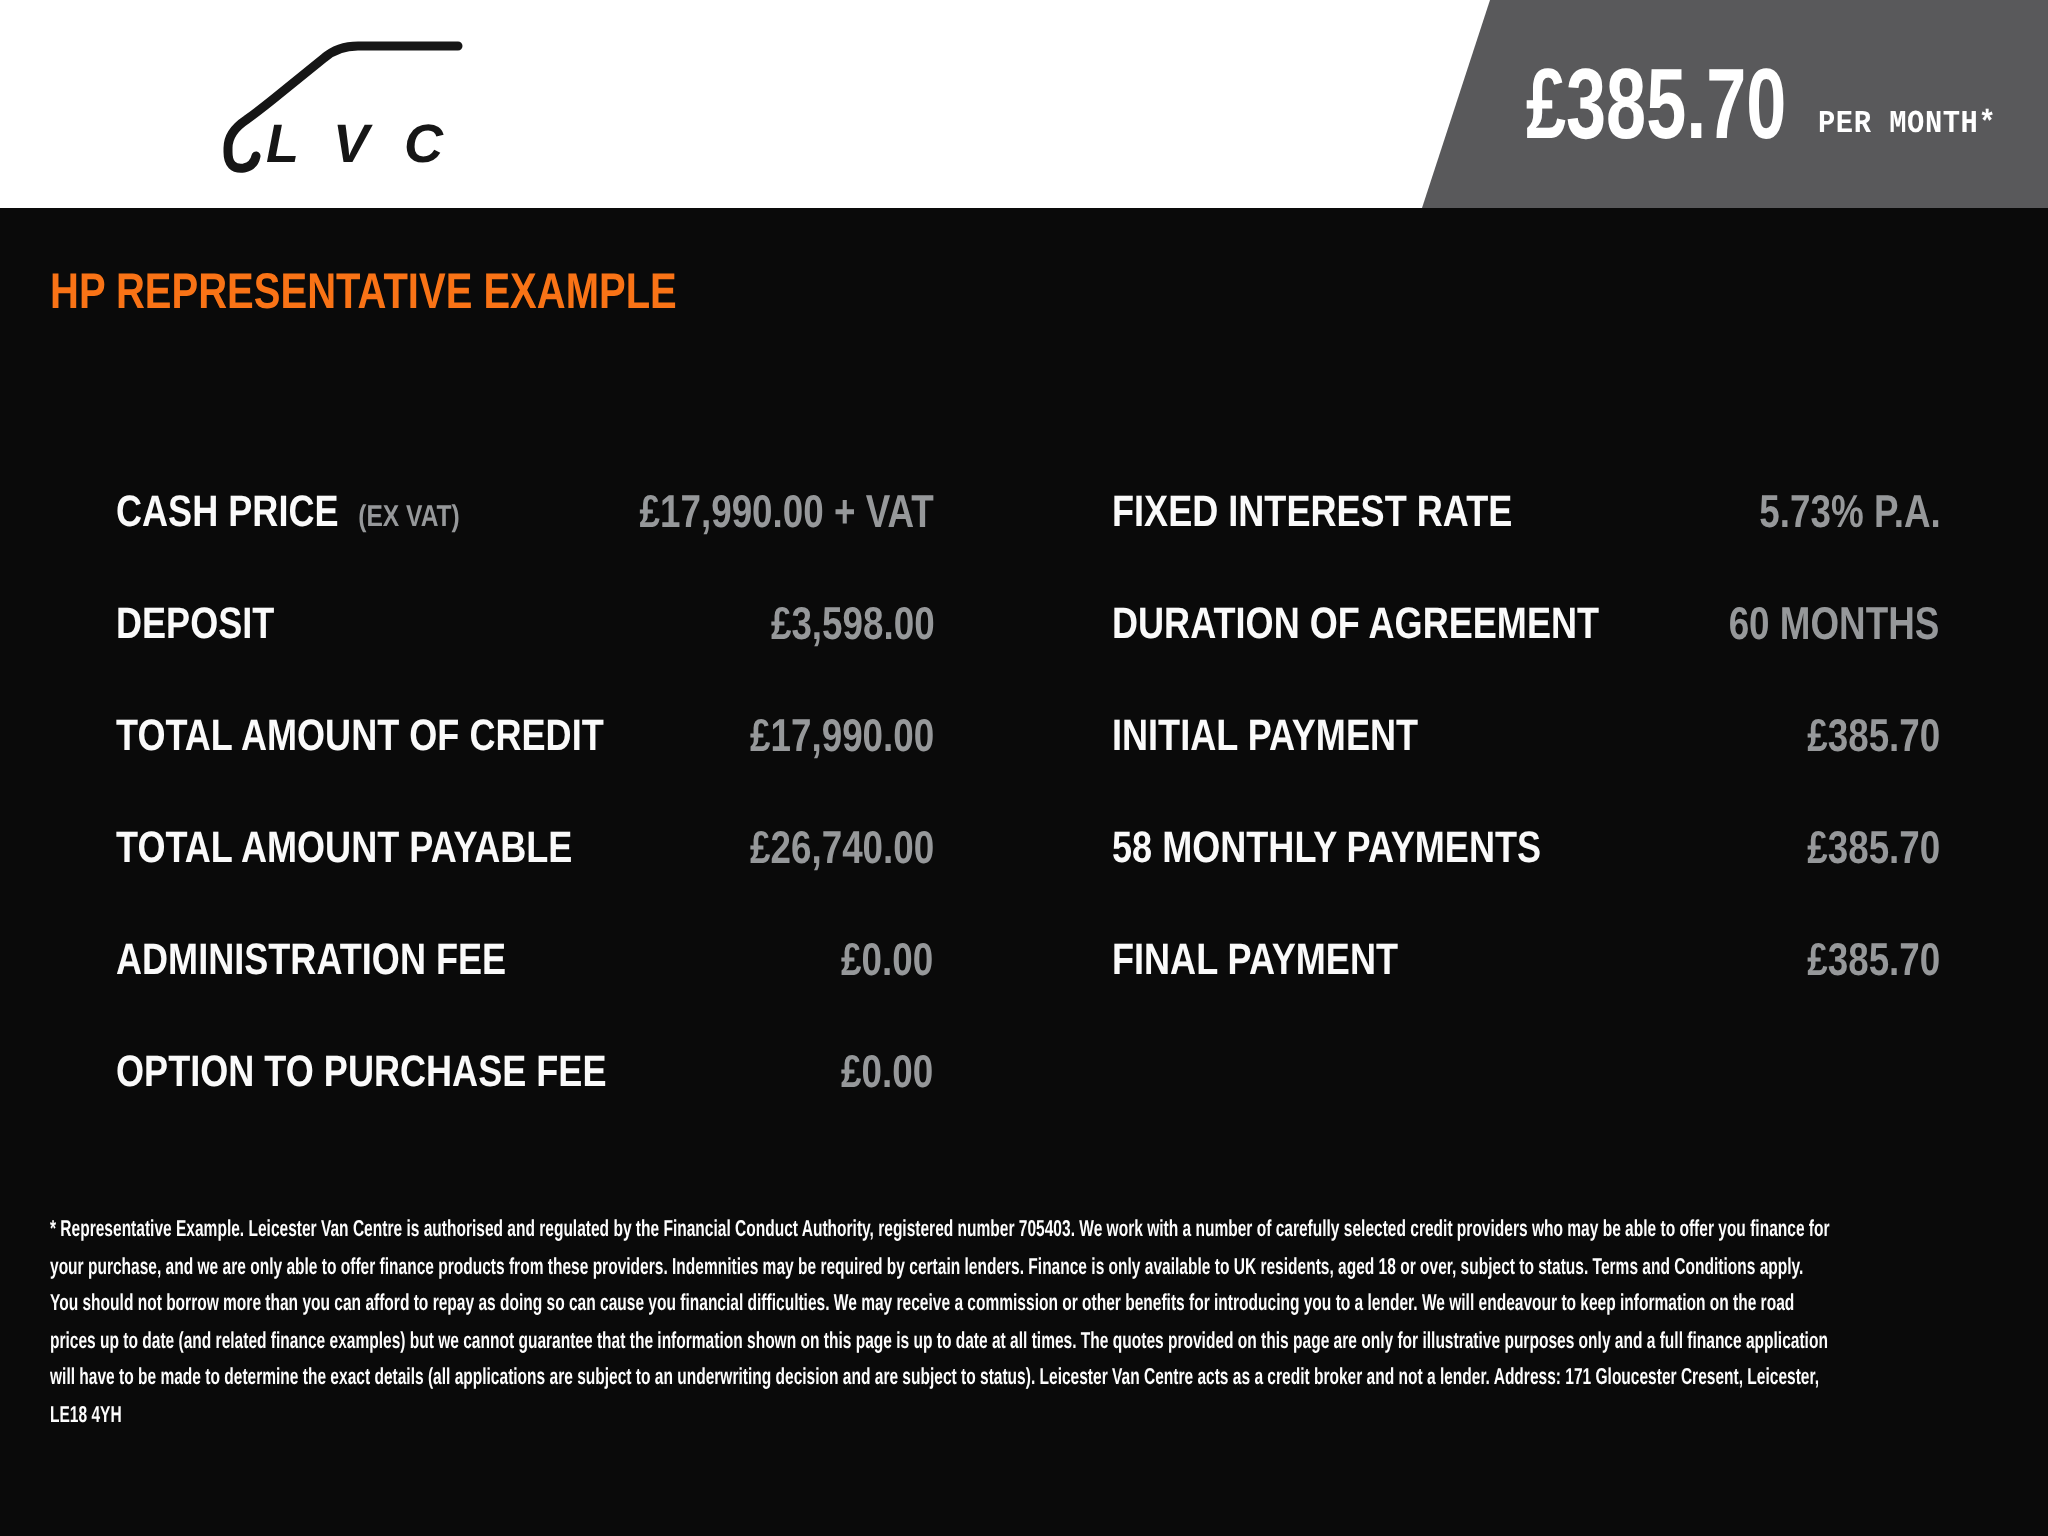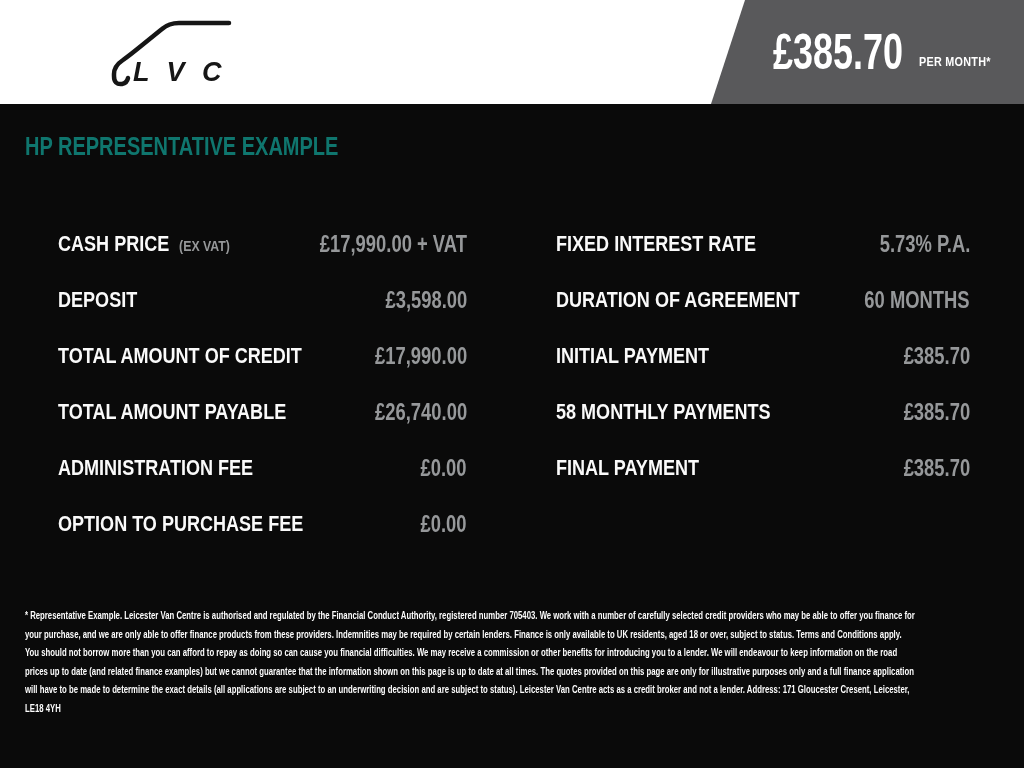--- a/index.html
+++ b/index.html
@@ -33,42 +33,42 @@
     display:inline-block; width:131px;
     font-size:50px; font-weight:bold; color:#ffffff;
     vertical-align:baseline;
   }
   .price-amount .inner {
     display:inline-block; transform:scaleX(0.72);
     transform-origin:0 50%; white-space:nowrap;
   }
   .price-suffix {
     display:inline-block; margin-left:15px;
-    font-size:12px; font-weight:bold; color:#ffffff;
+    font-size:16px; font-weight:bold; color:#ffffff;
     letter-spacing:0.3px;
-    vertical-align:baseline; position:relative; top:-3px;
+    vertical-align:baseline; position:relative; top:-3px;font-family:Liberation Mono, monospace;
   }
   .price-suffix .inner {
     display:inline-block; transform:scaleX(0.9);
     transform-origin:0 50%; white-space:nowrap;
   }
 
   
   .page-title {
     position:absolute; left:25px; top:134px;
-    font-size:25px; font-weight:bold; color:#0f766e;
+    font-size:25px; font-weight:bold; color:#f97316;
     line-height:25px;
   }
   .page-title .inner {
     display:inline-block; transform:scaleX(0.8);
     transform-origin:0 50%; white-space:nowrap;
   }
 
   
-  .col { position:absolute; top:216px; }
+  .col { position:absolute; top:228px; }
   .col-left  { left:58px;  width:409px; }
   .col-right { left:556px; width:414px; }
   .row { position:relative; height:56px; }
   .lbl {
     position:absolute; left:0; top:50%;
     transform:translateY(-50%) scaleX(0.82);
     transform-origin:0 50%;
     font-size:22px; font-weight:bold; color:#fafafa;
     white-space:nowrap;
   }

